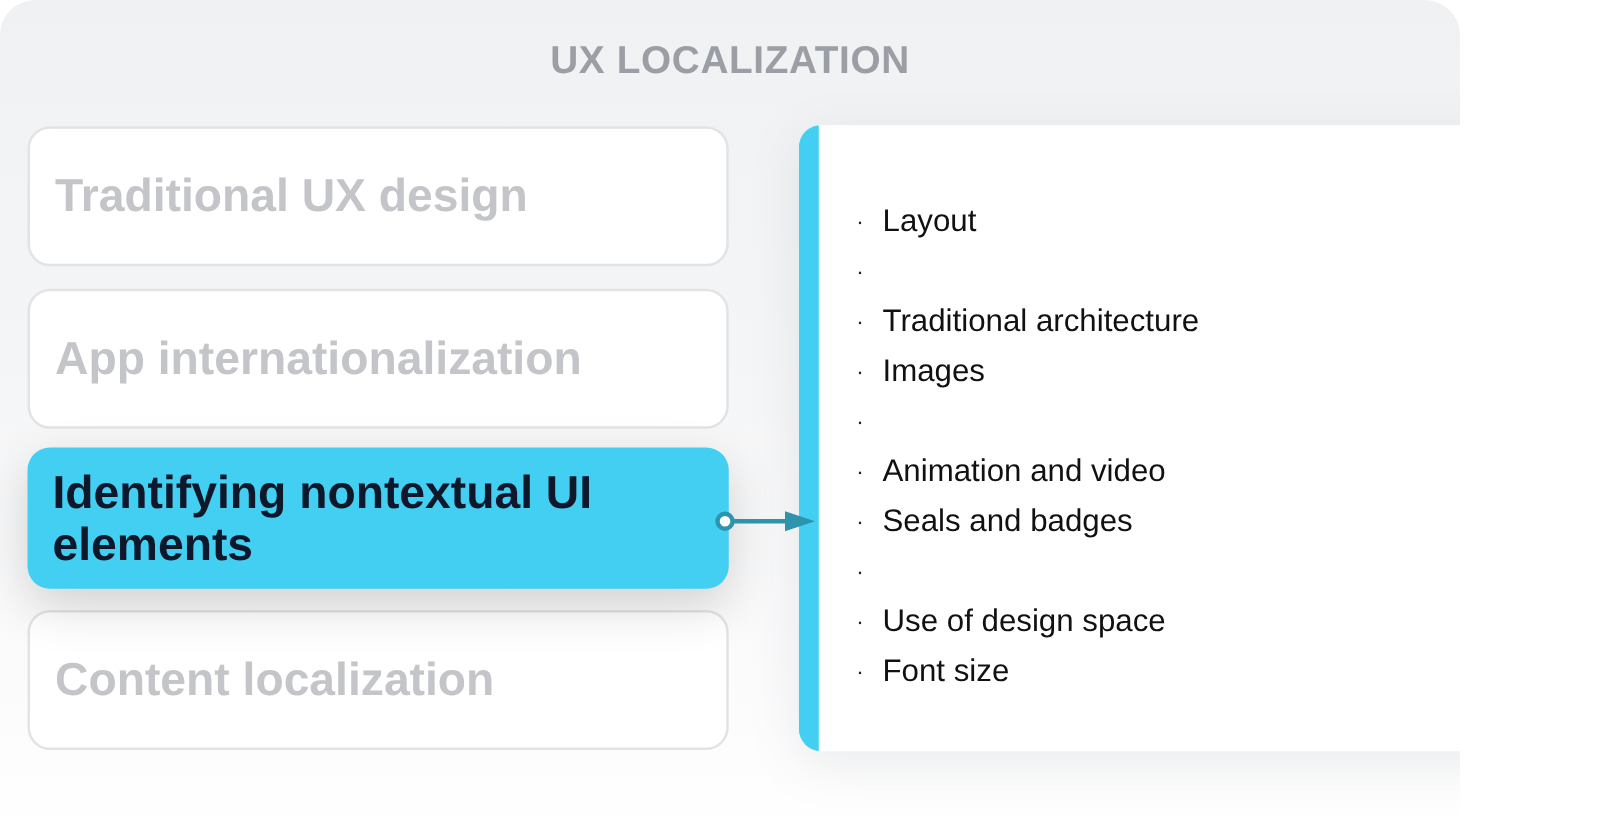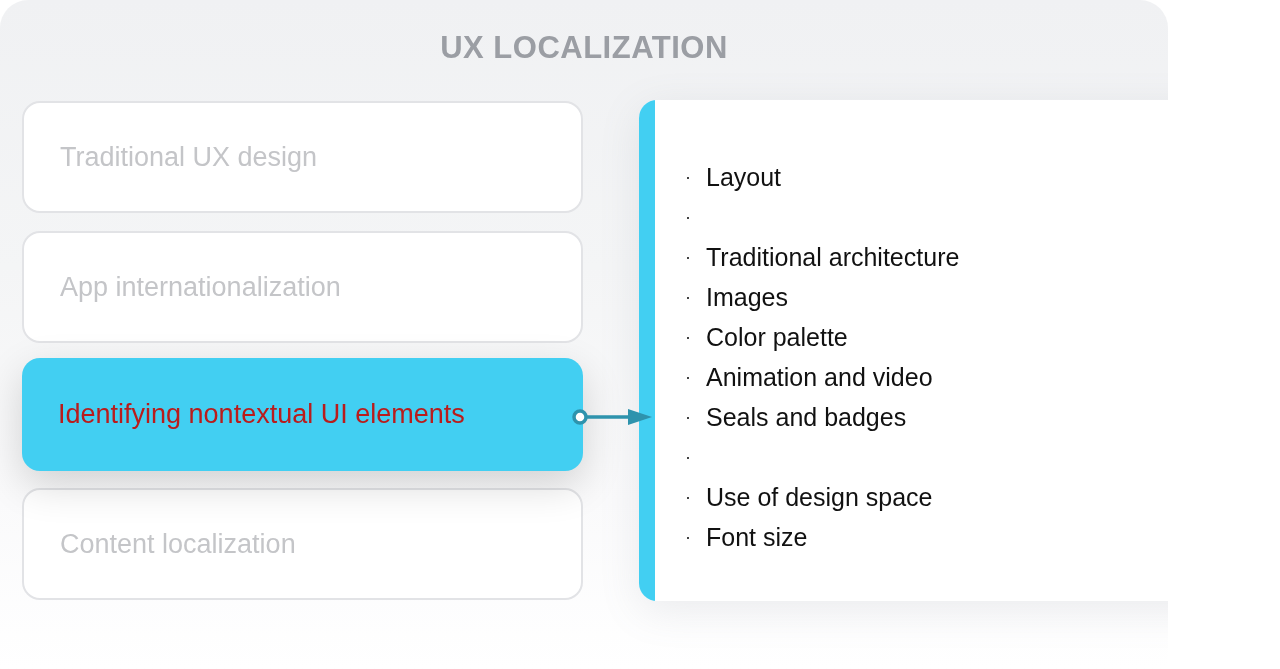--- a/index.html
+++ b/index.html
@@ -30,34 +30,34 @@
     .step {
       position: absolute;
       left: 22px;
       width: 561px;
       height: 112px;
       border-radius: 18px;
       background: #ffffff;
       border: 2px solid #e2e3e6;
       display: flex;
       align-items: center;
-      padding-left: 36px;
-      font-size: 27px;
-      font-weight: normal;
+      padding-left: 20px;
+      font-size: 37px;
+      font-weight: bold;
       color: #c4c5c8;
       cursor: pointer;
     }
     .step.s1 { top: 101px; }
     .step.s2 { top: 231px; }
     .step.s3 {
       top: 358px;
       height: 113px;
       background: #42cff2;
       border: none;
-      color: #b91c1c;
+      color: #0f172a;
       box-shadow: 0 14px 40px rgba(0,0,0,0.16);
       z-index: 2;
     }
     .step.s4 { top: 488px; }
     .connector {
       position: absolute;
       left: 570px;
       top: 404px;
       width: 84px;
       height: 26px;
@@ -142,21 +142,20 @@
       <li>
           <span class="bullet">·</span>
           <span>Traditional architecture</span>
         </li>
       <li>
           <span class="bullet">·</span>
           <span>Images</span>
         </li>
       <li>
           <span class="bullet">·</span>
-          <span>Color palette</span>
         </li>
       <li>
           <span class="bullet">·</span>
           <span>Animation and video</span>
         </li>
       <li>
           <span class="bullet">·</span>
           <span>Seals and badges</span>
         </li>
       <li>

